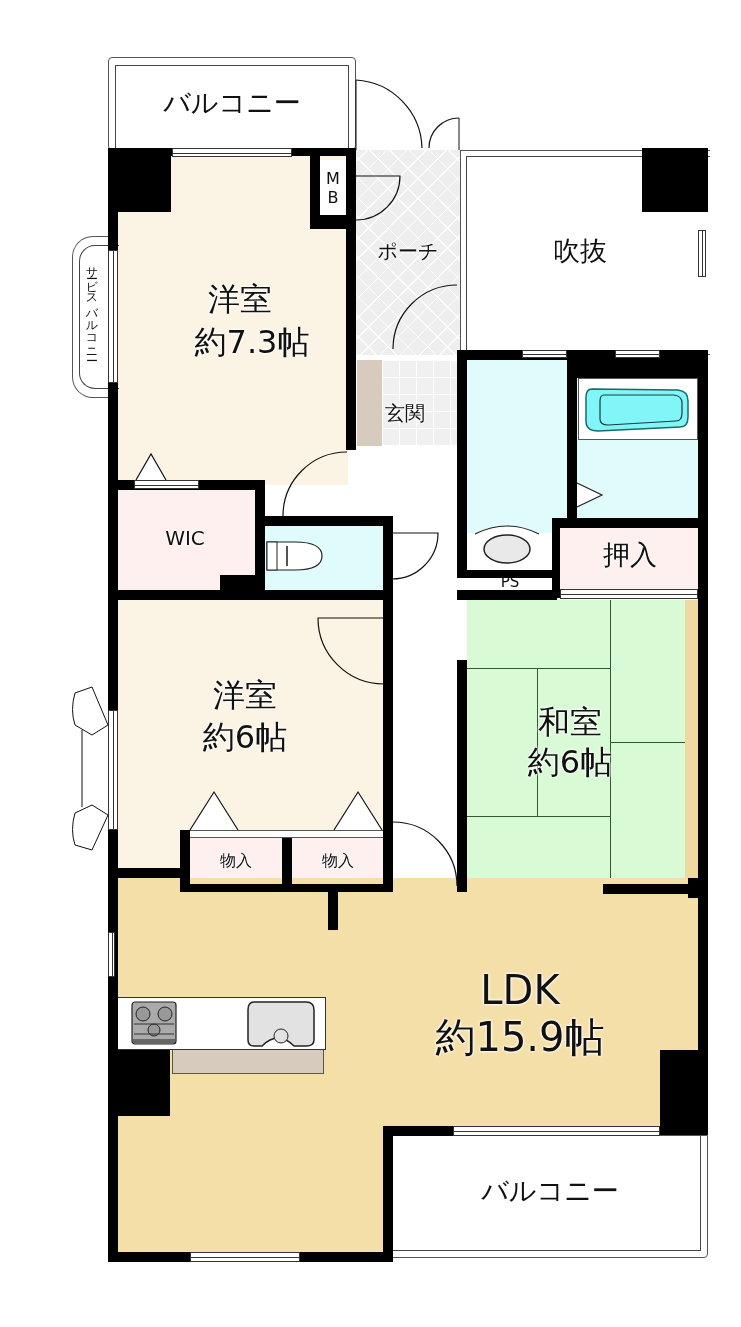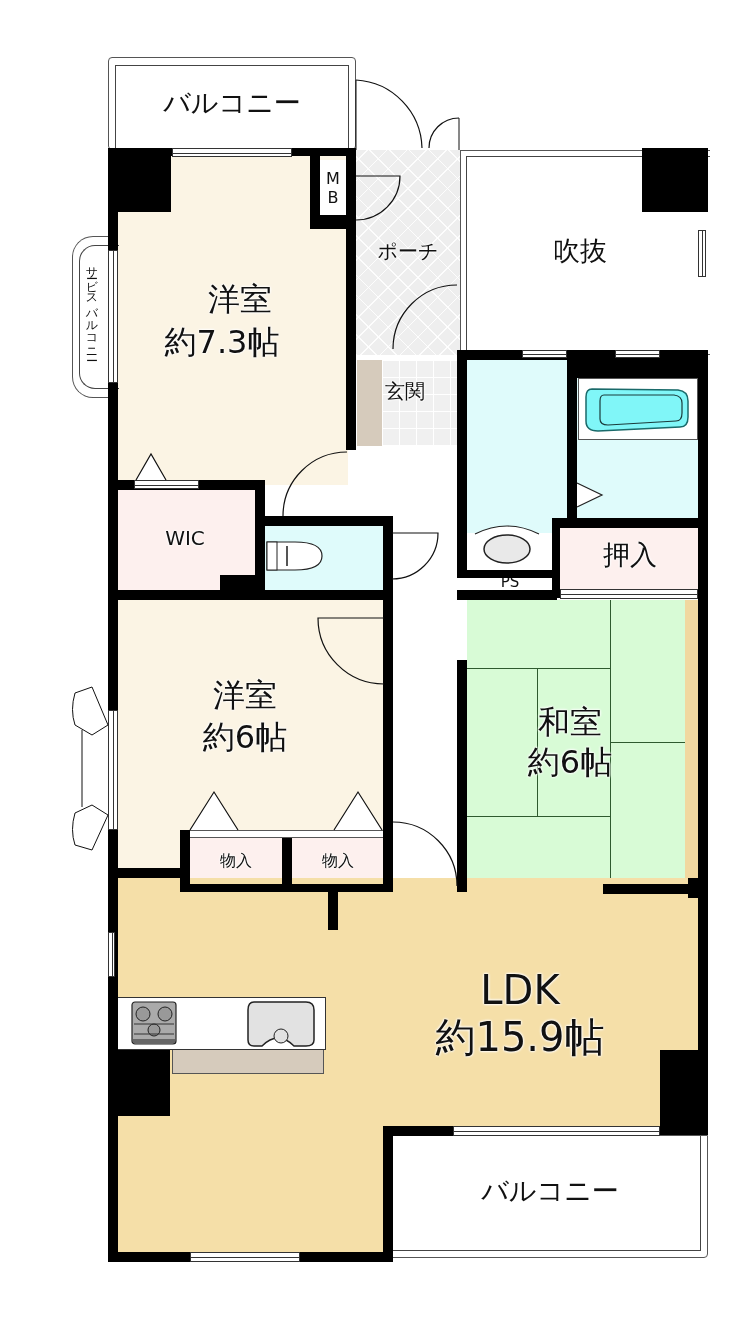--- a/index.html
+++ b/index.html
@@ -35,35 +35,35 @@
             background-image:repeating-linear-gradient(45deg,rgba(255,255,255,0.9) 0 1px,transparent 1px 14px),repeating-linear-gradient(-45deg,rgba(255,255,255,0.9) 0 1px,transparent 1px 14px);"></div>
 <div class="label lbl-s" style="left:356px;top:240px;width:104px;">ポーチ</div>
 
 <div class="room" style="left:460px;top:150px;width:250px;height:205px;border:1px solid #555;border-right:none;background:#fff;">
   <div class="outline" style="left:5px;top:5px;right:0;bottom:0;border-right:none;border-bottom:none;"></div>
 </div>
 <div class="label lbl-m" style="left:520px;top:236px;width:120px;">吹抜</div>
 
 <div class="room" style="left:118px;top:155px;width:230px;height:330px;background:#fbf4e4;"></div>
 <div class="label lbl-l" style="left:150px;top:282px;width:180px;">洋室</div>
-<div class="label lbl-l" style="left:132px;top:325px;width:180px;">約7.3帖</div>
+<div class="label lbl-l" style="left:162px;top:325px;width:180px;">約7.3帖</div>
 
 <div class="room" style="left:320px;top:160px;width:26px;height:55px;background:#fff;"></div>
 <div class="label lbl-xs" style="left:320px;top:170px;width:26px;">M</div>
 <div class="label lbl-xs" style="left:320px;top:189px;width:26px;">B</div>
 
 <div class="room" style="left:72px;top:236px;width:42px;height:162px;border:1px solid #555;border-radius:21px 0 0 21px;border-right:none;background:#fff;">
   <div class="outline" style="left:6px;top:8px;width:40px;bottom:8px;border-radius:16px 0 0 16px;border-right:none;"></div>
 </div>
 <div class="label" style="left:82px;top:258px;width:16px;font-size:12px;white-space:normal;writing-mode:vertical-rl;line-height:1;">サービスバルコニー</div>
 
 <div class="room" style="left:357px;top:360px;width:25px;height:86px;background:#d6cbbc;"></div>
 <div class="room" style="left:382px;top:360px;width:75px;height:86px;background:#f0f0f0;
             background-image:linear-gradient(#fff 1px,transparent 1px),linear-gradient(90deg,#fff 1px,transparent 1px);background-size:17px 17px;"></div>
-<div class="label lbl-s" style="left:365px;top:380px;width:80px;">玄関</div>
+<div class="label lbl-s" style="left:365px;top:402px;width:80px;">玄関</div>
 
 <div class="room" style="left:357px;top:452px;width:100px;height:440px;background:#fff;"></div>
 
 <div class="room" style="left:467px;top:360px;width:100px;height:212px;background:#dffbfb;"></div>
 <div class="room" style="left:467px;top:533px;width:85px;height:38px;background:#fff;"></div>
 <svg style="left:467px;top:520px;" width="90" height="50">
   <path d="M8 14 Q40 -2 72 14" fill="#fff" stroke="#222" stroke-width="1.2"></path>
   <ellipse cx="40" cy="29" rx="23" ry="14" fill="#e9e9e9" stroke="#222" stroke-width="1.5"></ellipse>
 </svg>
 

